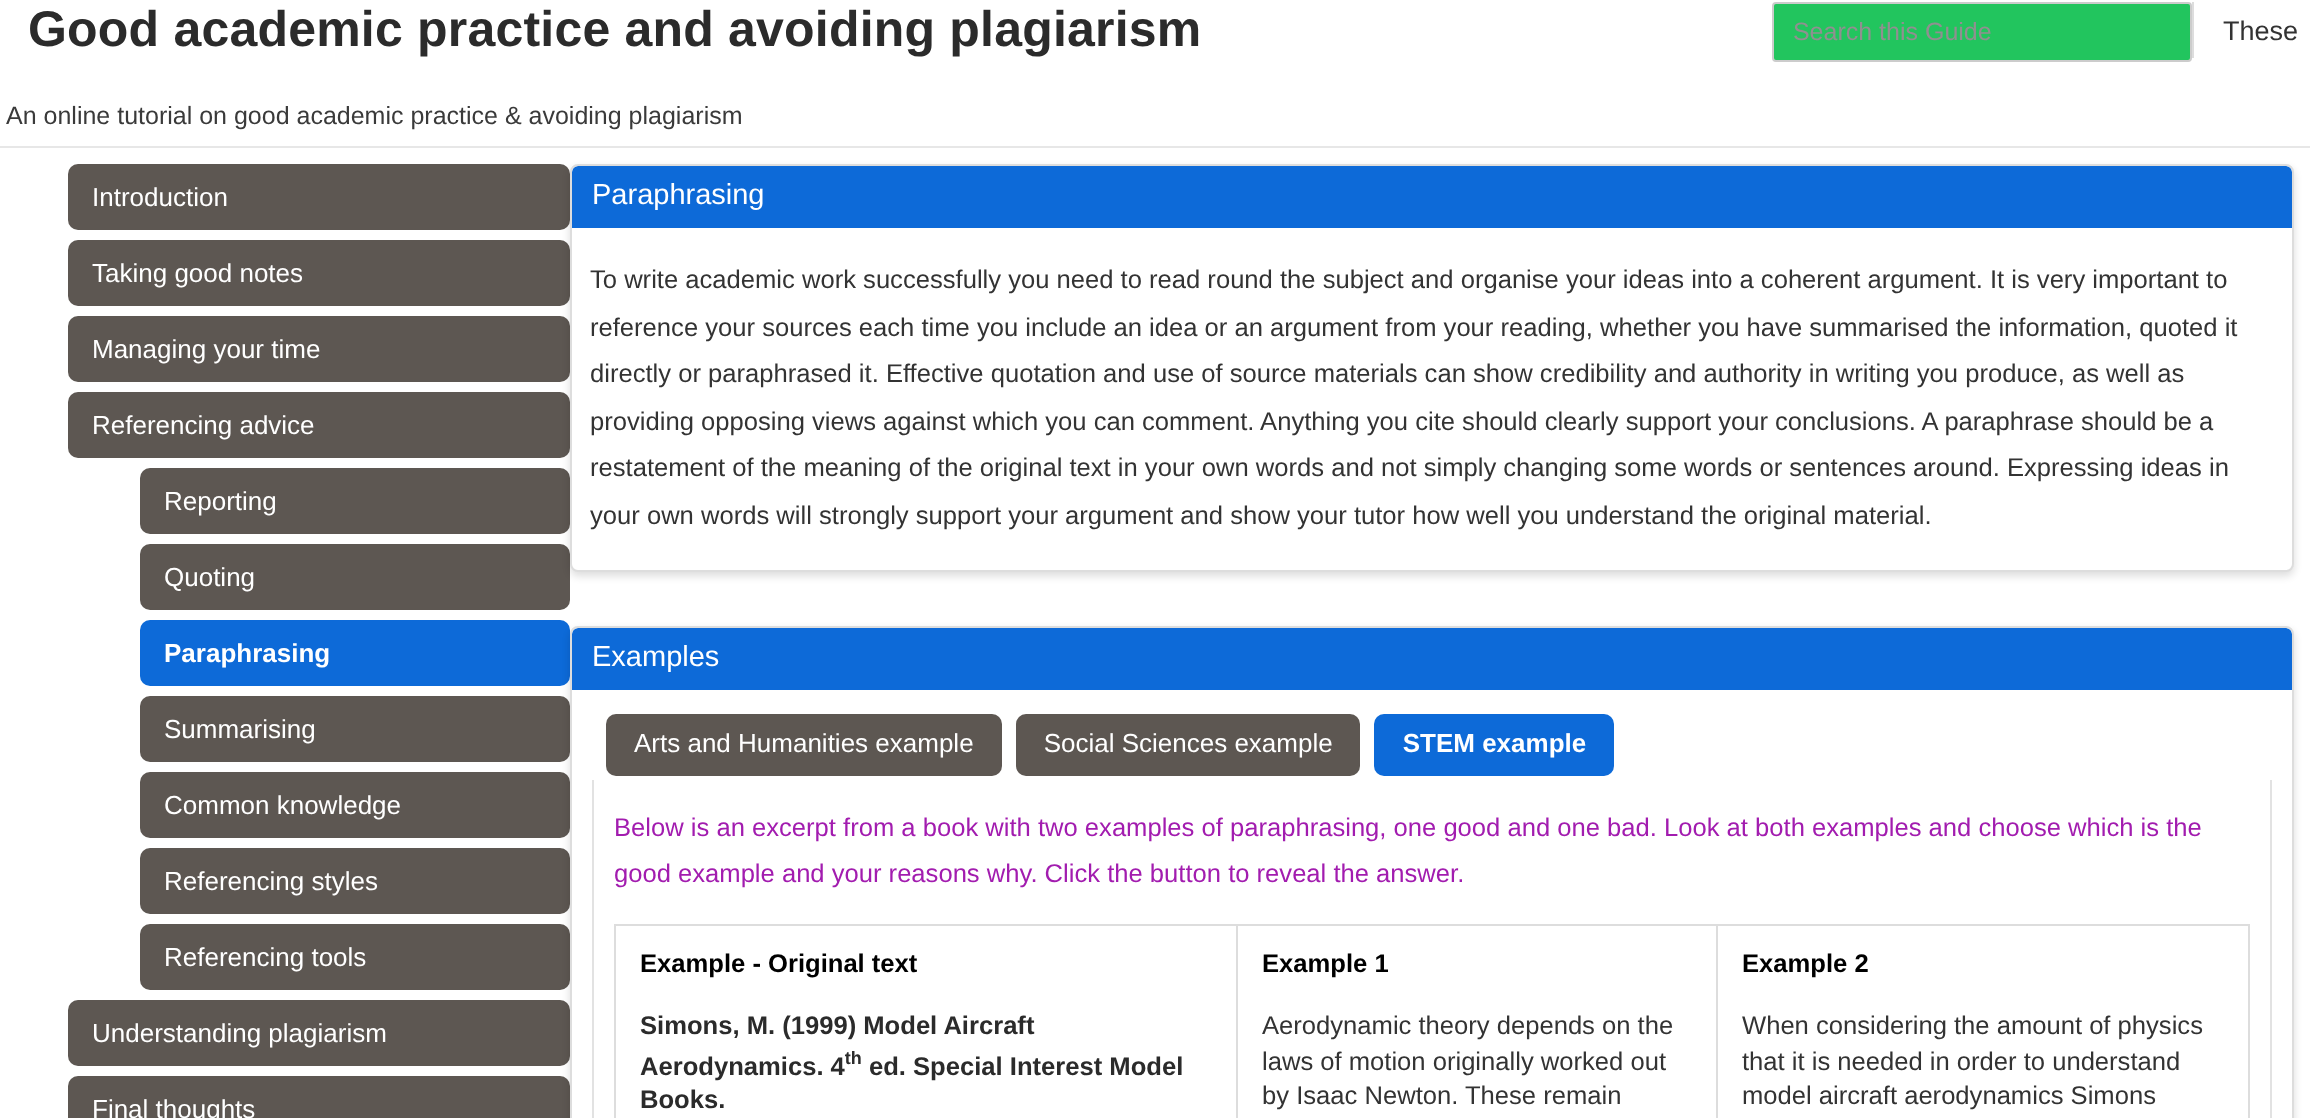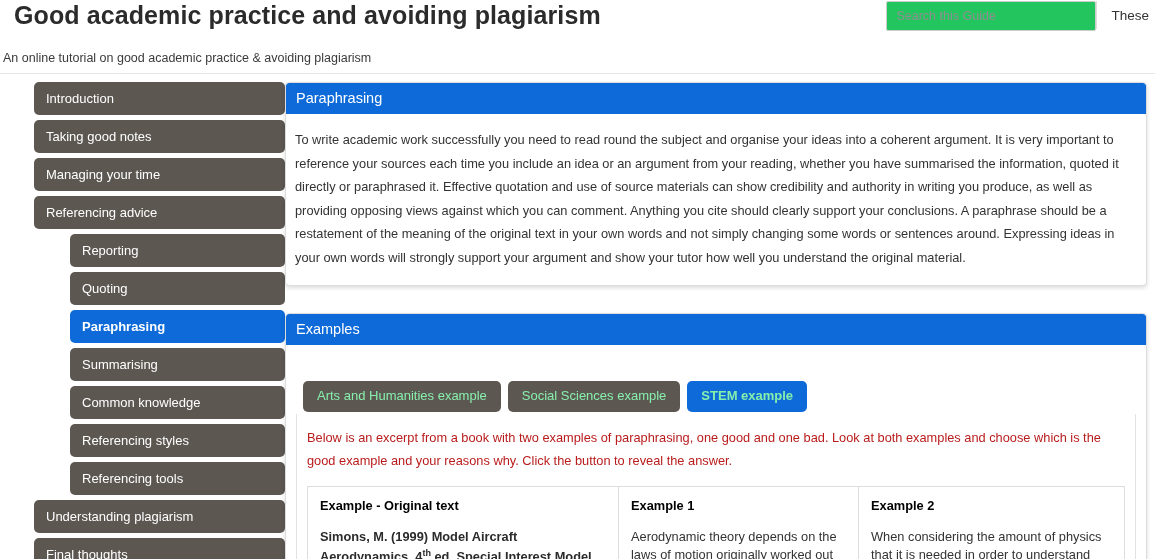--- a/index.html
+++ b/index.html
@@ -147,45 +147,44 @@
   }
 
   
   .tabs {
     display: flex;
     gap: 7px;
     padding: 12px 0 0 17px;
   }
   .tab {
     background: #5d5752;
-    color: #86efac;
+    color: #ffffff;
     border-radius: 5px;
     font-size: 13px;
     line-height: 16px;
     padding: 7px 14px 8px 14px;
     cursor: pointer;
     white-space: nowrap;
-    margin-top: 24px;
   }
   .tab.active {
     background: #0d6ad8;
     font-weight: bold;
   }
   .tabs-panel {
     margin: 2px 10px 0 10px;
     border-left: 1px solid #e2e2e2;
     border-right: 1px solid #e2e2e2;
     border-bottom: 1px solid #e2e2e2;
     padding: 12px 10px 0 10px;
     box-sizing: border-box;
   }
   .panel-intro {
     font-size: 12.8px;
     line-height: 23px;
-    color: #b91c1c;
+    color: #a21caf;
     margin: 0 0 14px 0;
   }
 
   
   .examples-table {
     display: flex;
     border-top: 1px solid #dddddd;
     border-left: 1px solid #dddddd;
   }
   .ex-col {

